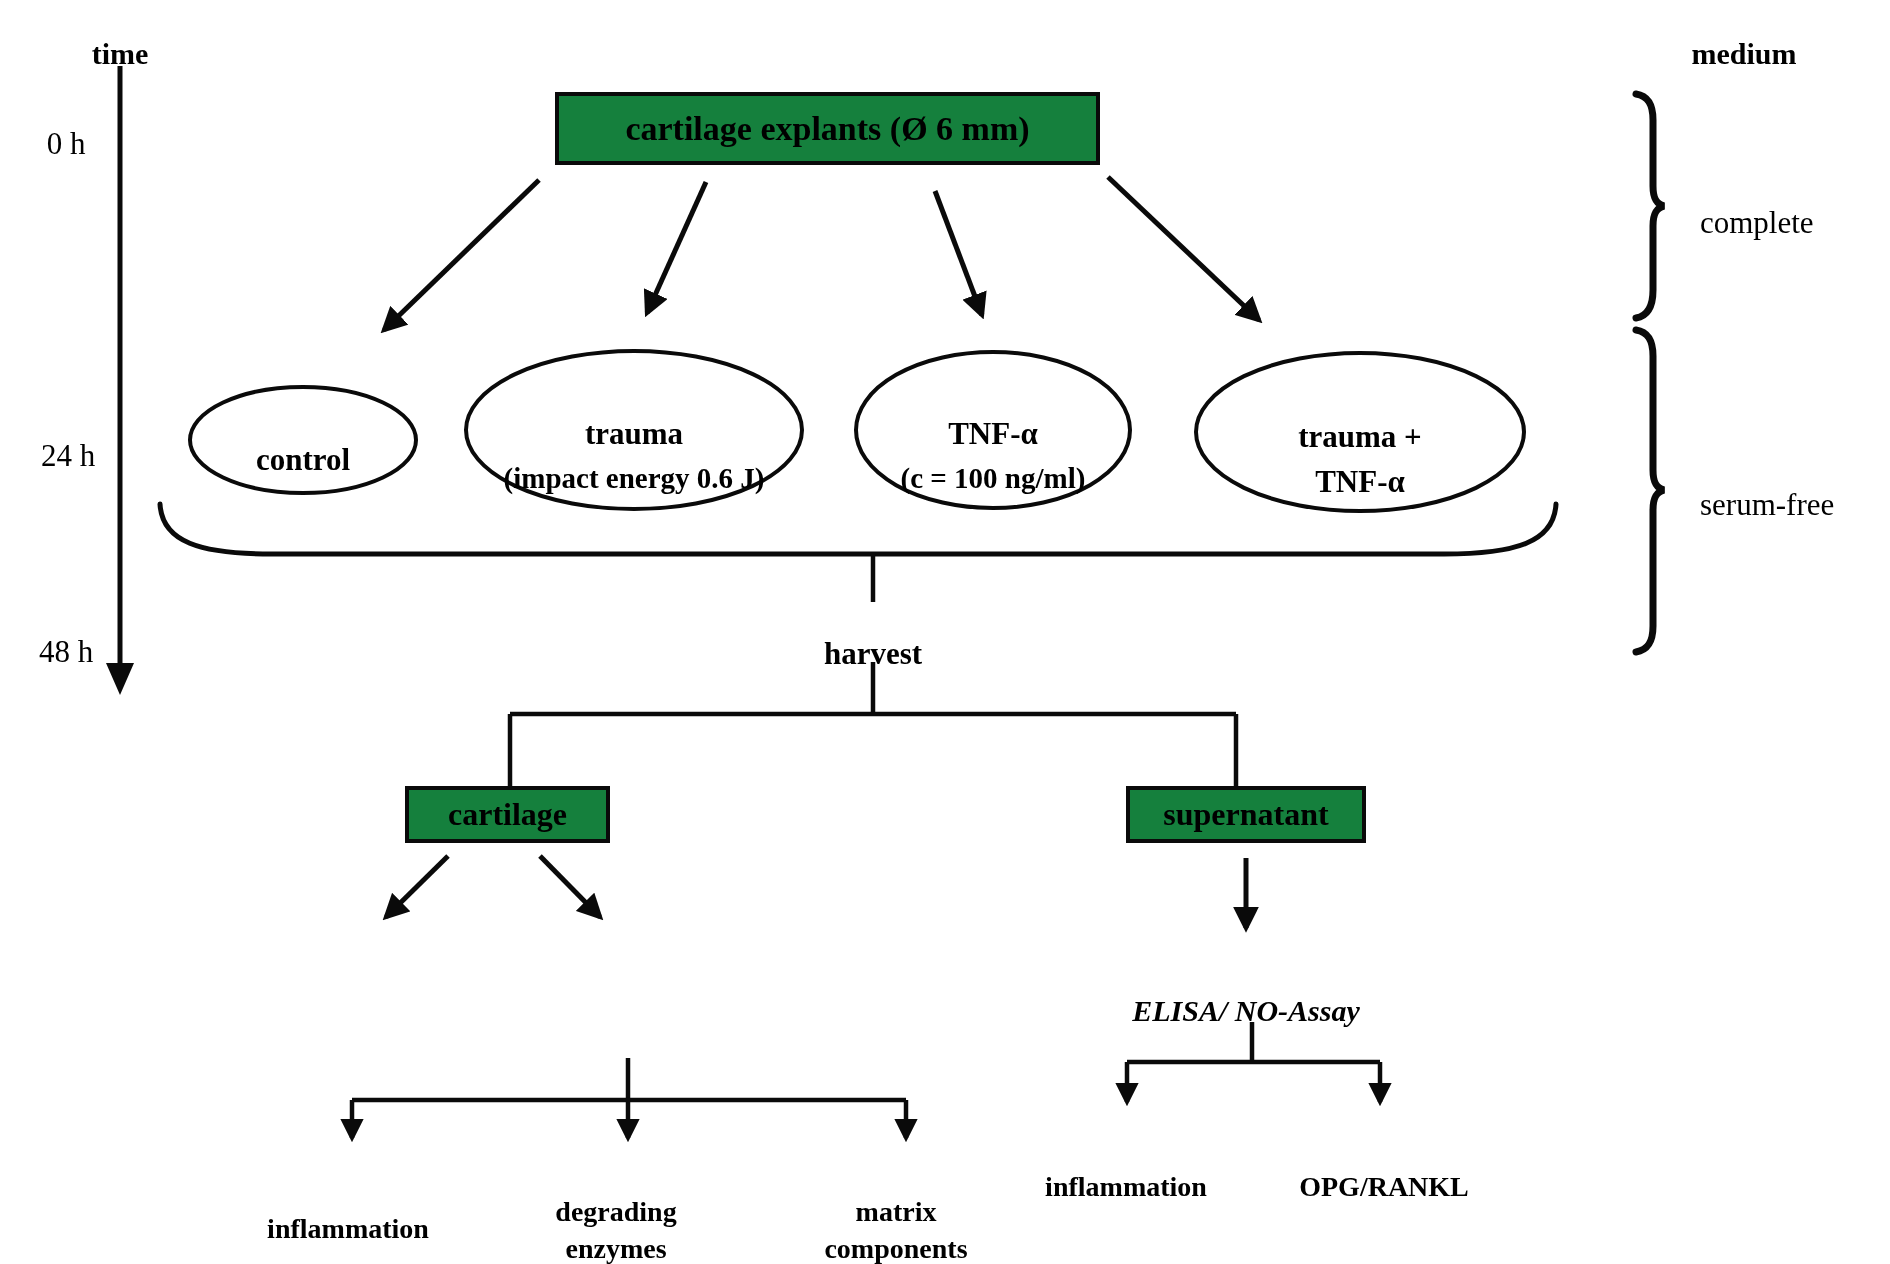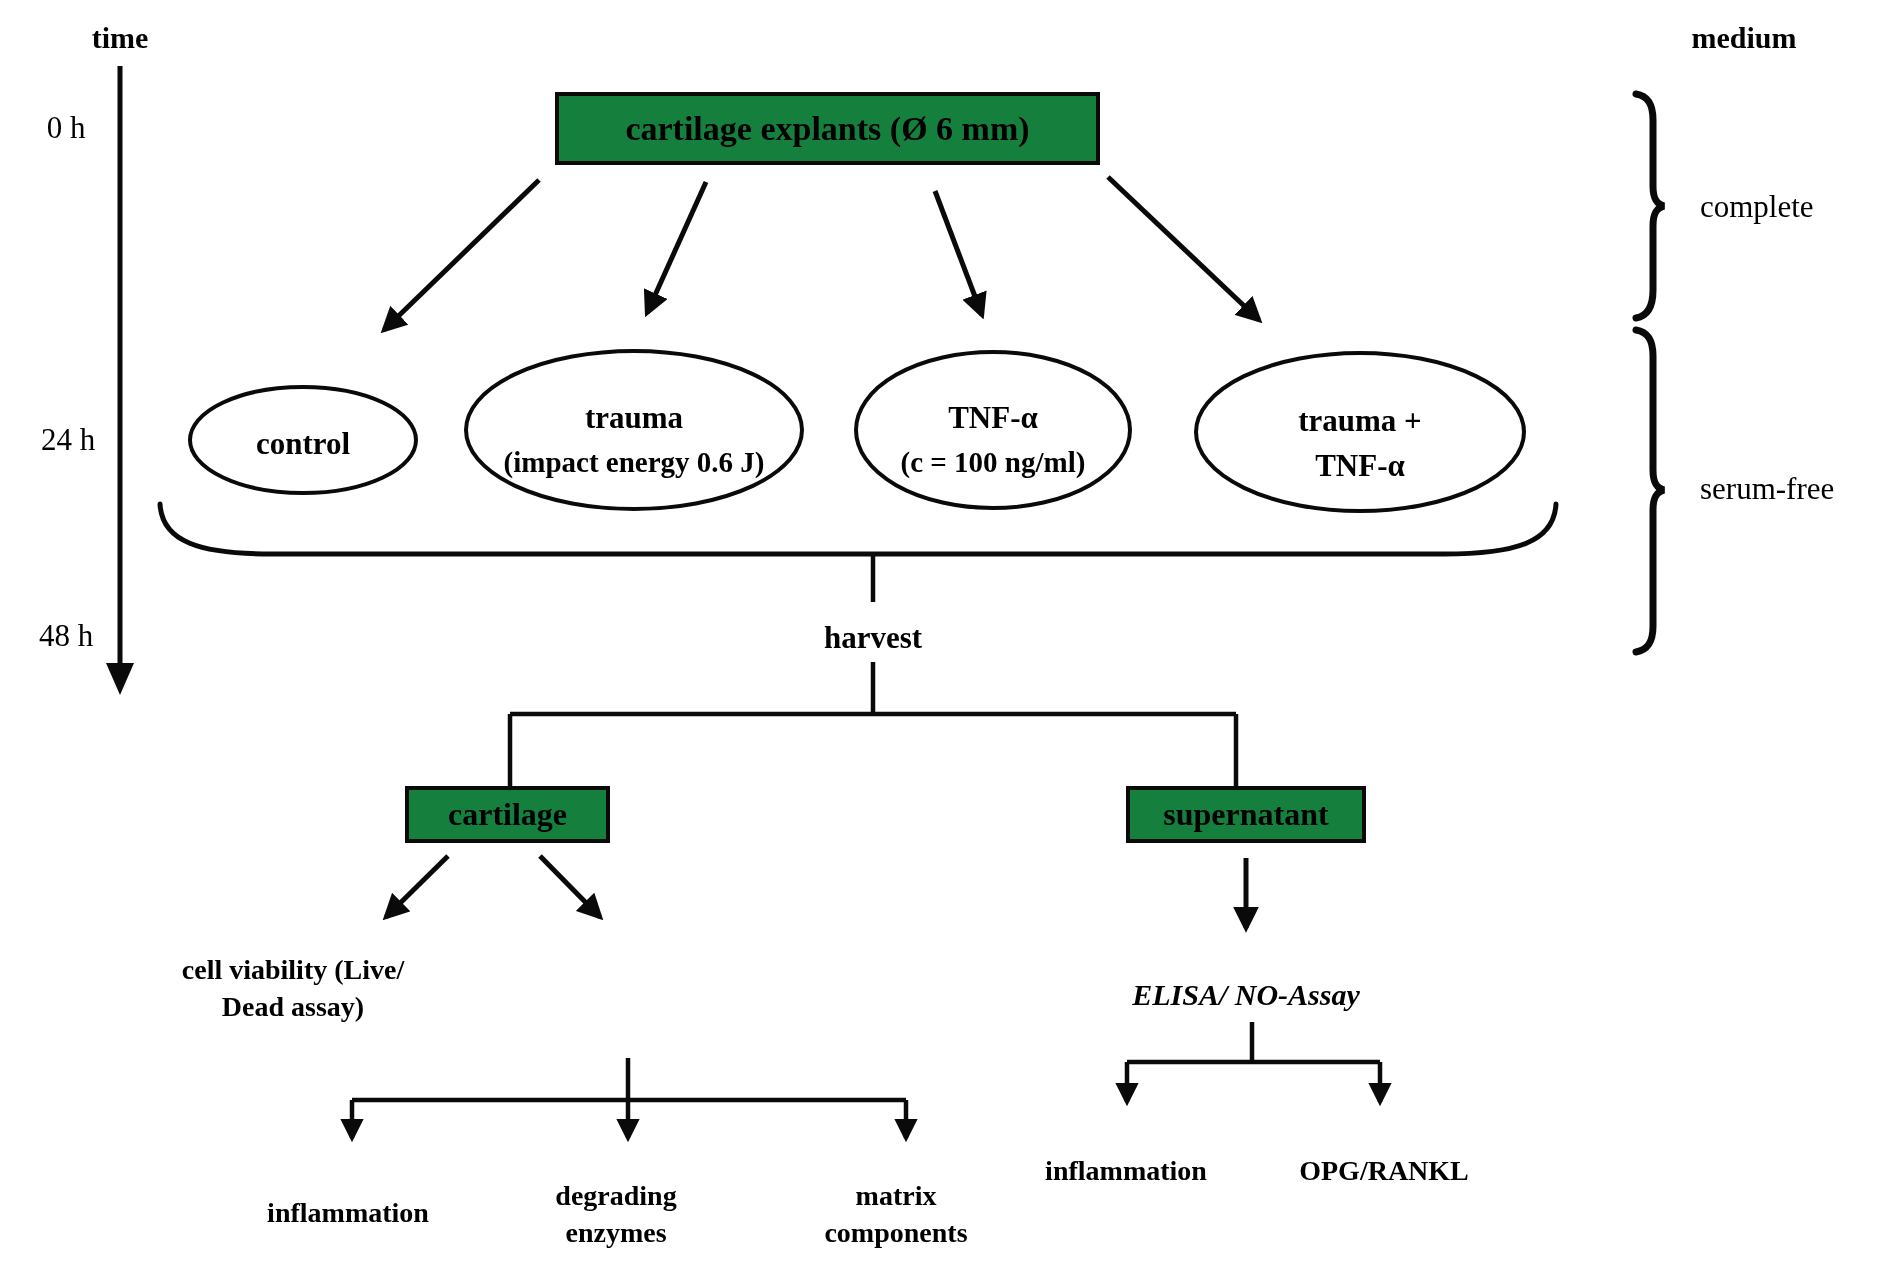--- a/index.html
+++ b/index.html
@@ -5,21 +5,21 @@
   html,body{margin:0;padding:0;background:#ffffff;}
   #canvas{
     position:relative;
     width:1890px;height:1264px;
     background:#ffffff;
     font-family:"Liberation Serif","DejaVu Serif",serif;
     color:#000000;
     overflow:hidden;
   }
   #wires{position:absolute;left:0;top:0;width:1890px;height:1264px;}
-  .txt{position:absolute;transform:translate(-50%,-50%);white-space:nowrap;text-align:center;}
+  .txt{position:absolute;transform:translate(-50%,-50%);white-space:nowrap;text-align:center;margin-top:16px;}
   .txt.left-anchor{transform:translate(0,-50%);text-align:left;}
   .axis-title{font-size:30px;font-weight:bold;}
   .tick{font-size:31px;}
   .medlabel{font-size:31px;}
   .boxed{
     position:absolute;border:4px solid #0a0a0a;background:#15803d;
     display:flex;align-items:center;justify-content:center;
     font-weight:bold;box-sizing:border-box;
   }
   .root-box{font-size:34px;}
@@ -133,24 +133,20 @@
 
   <div class="txt harvest" style="left:873px;top:638px">harvest</div>
 
   <div class="boxed small-box" style="left:405px;top:786px;width:205px;height:57px">
     <span>cartilage</span>
   </div>
   <div class="boxed small-box" style="left:1126px;top:786px;width:240px;height:57px">
     <span>supernatant</span>
   </div>
 
-  <div class="txt node-label" style="left:293px;top:988px">
-    <div>cell viability (Live/</div>
-    <div>Dead assay)</div>
-  </div>
 
 
   <div class="txt node-label" style="left:348px;top:1212px">inflammation</div>
 
   <div class="txt node-label" style="left:616px;top:1214px">
     <div>degrading</div>
     <div>enzymes</div>
   </div>
 
   <div class="txt node-label" style="left:896px;top:1214px">

